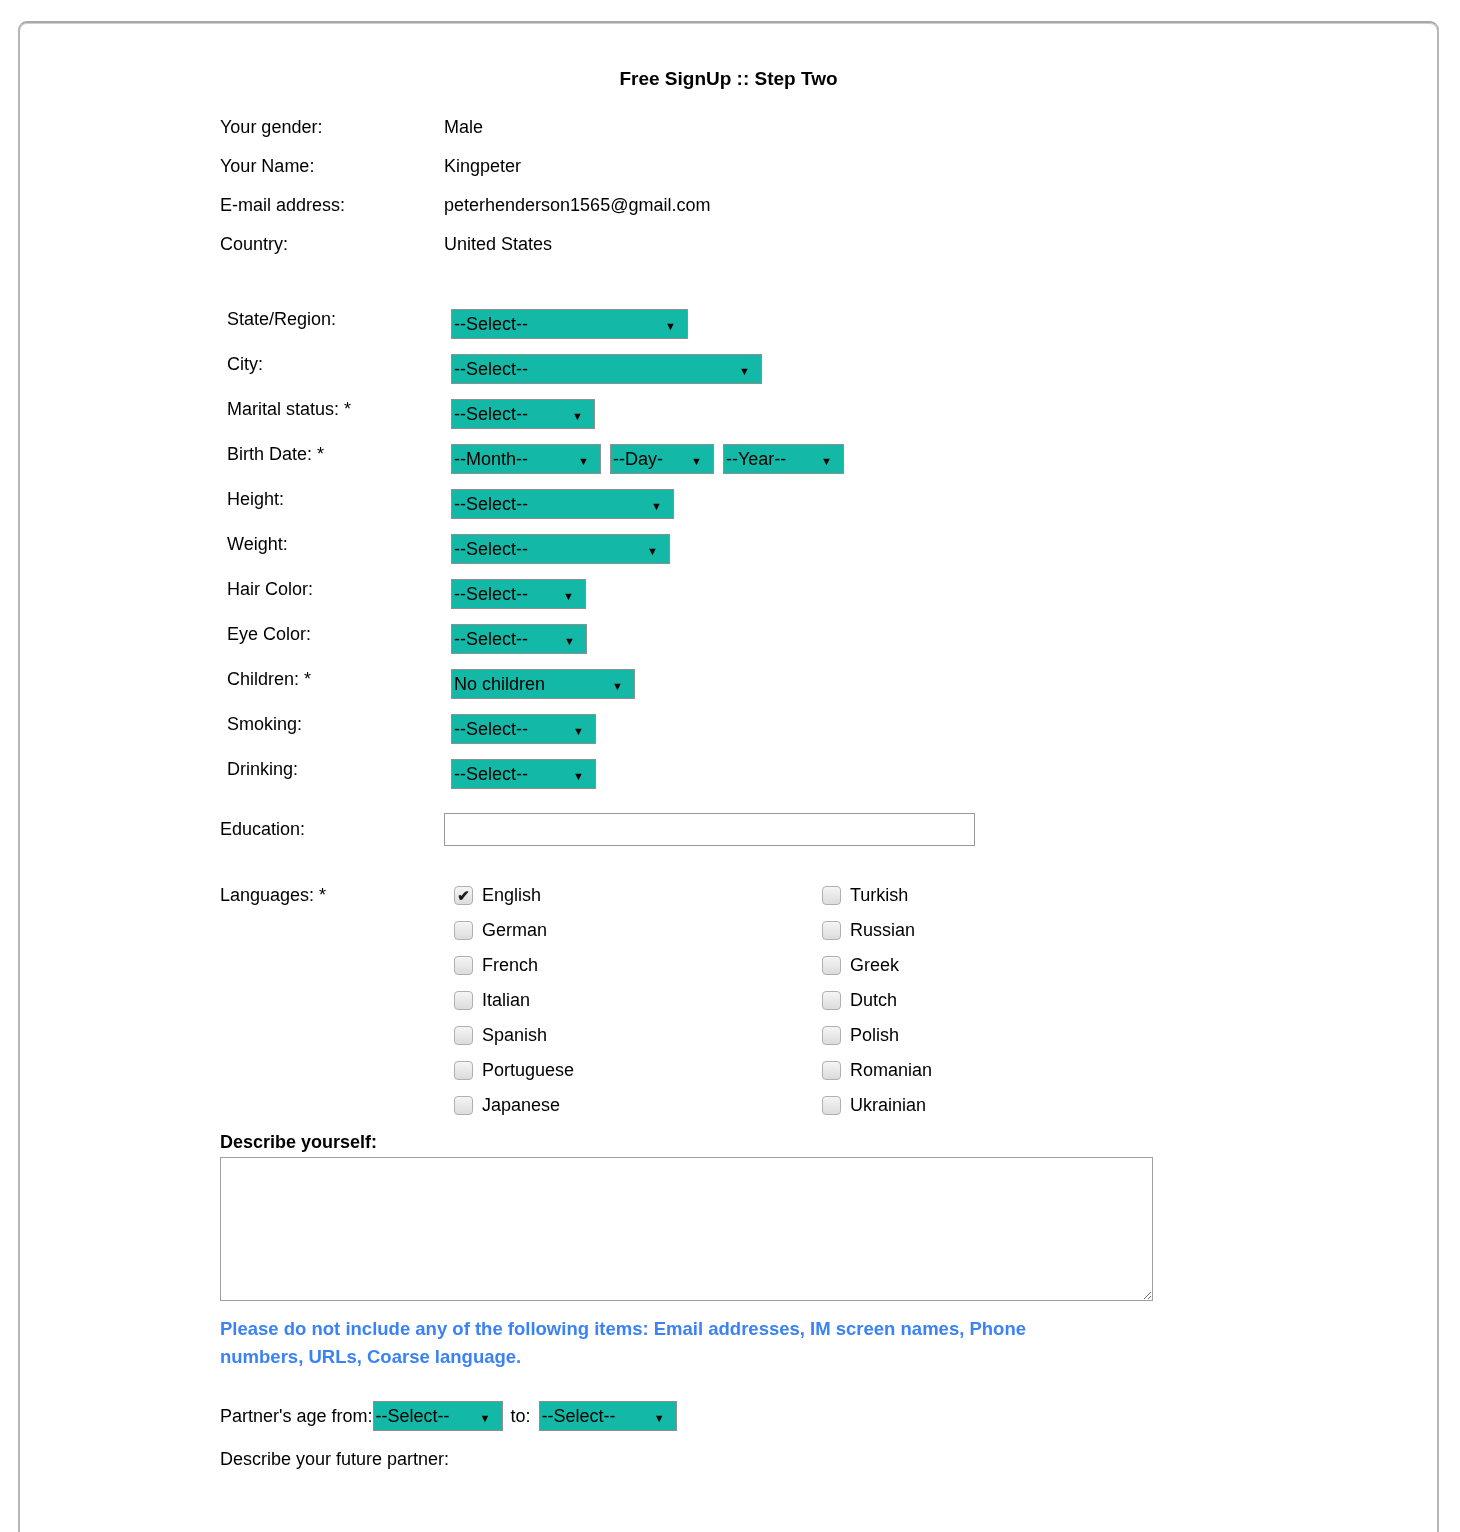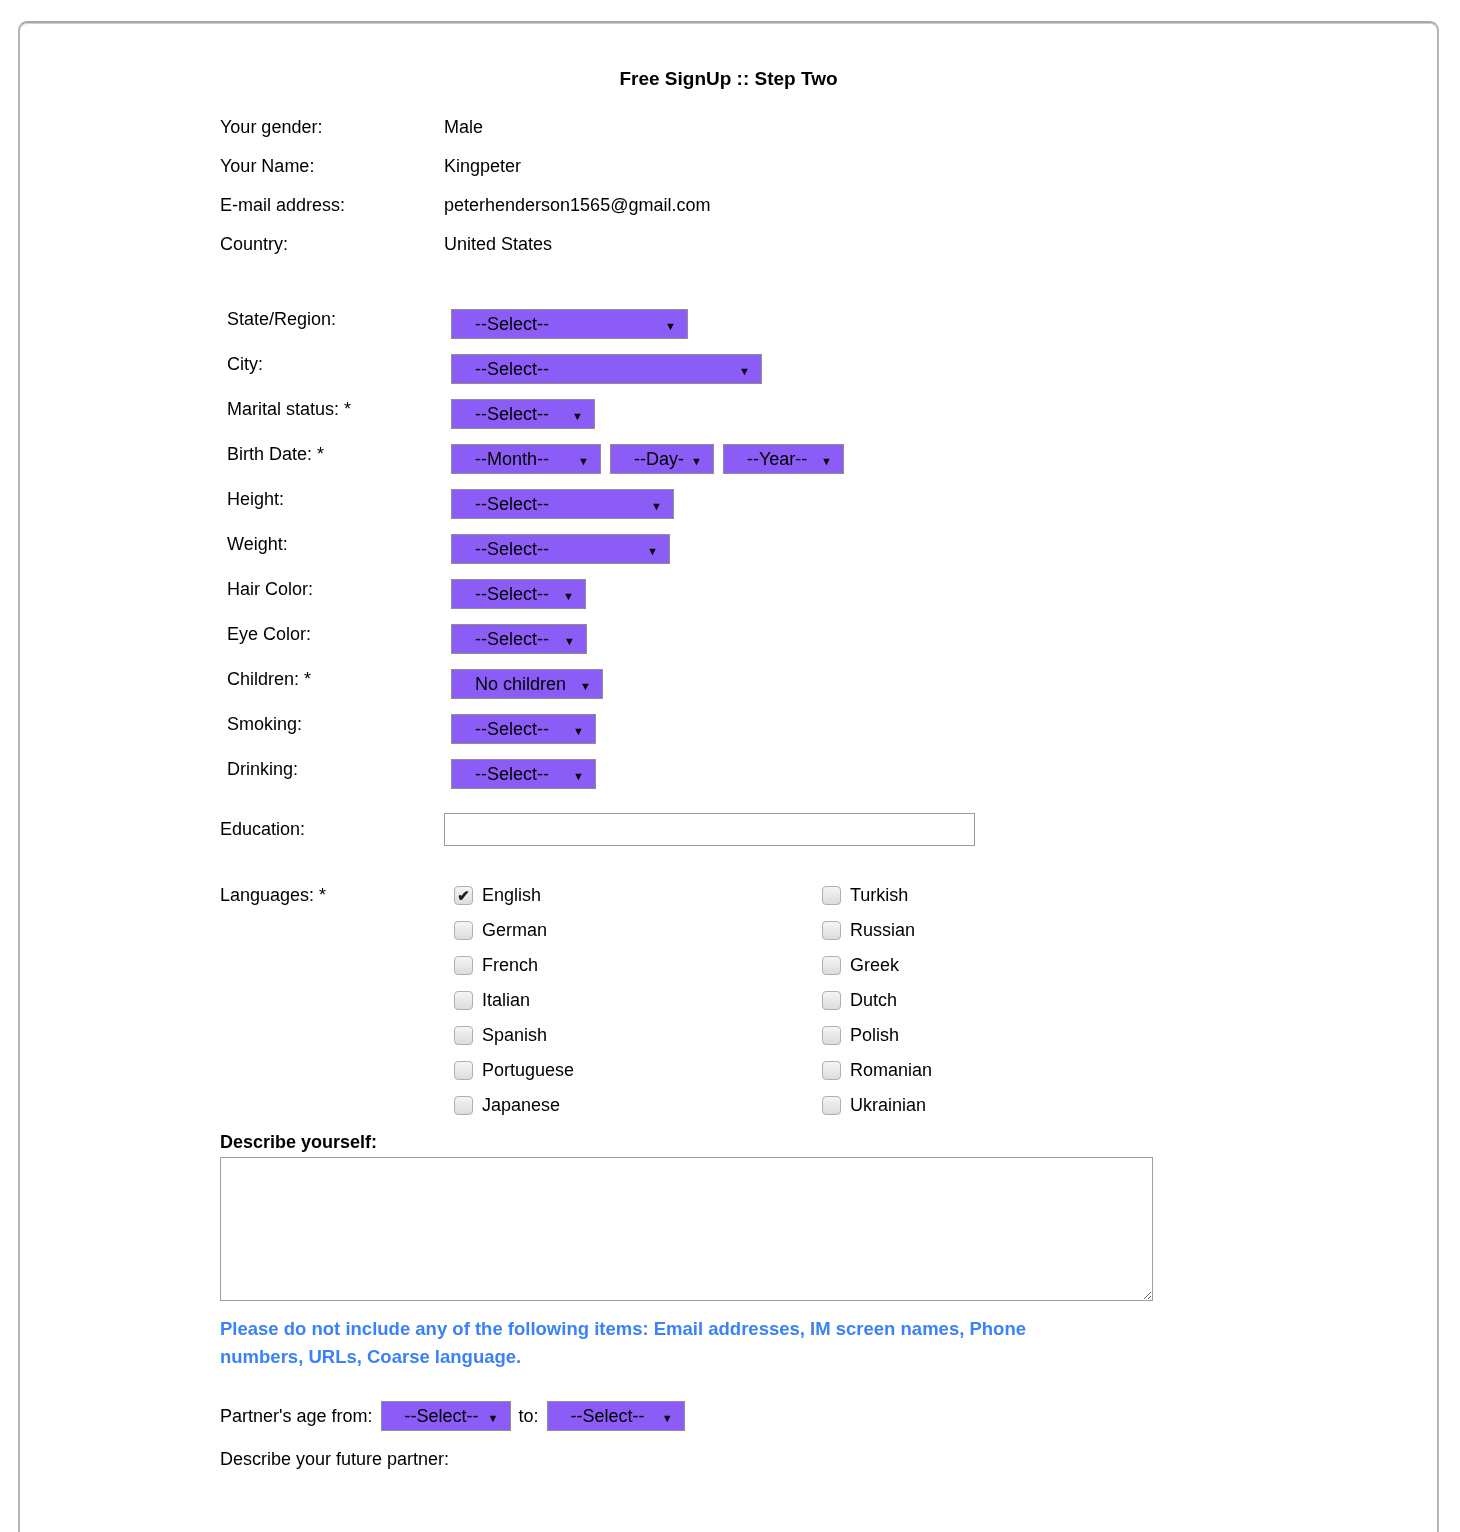--- a/index.html
+++ b/index.html
@@ -34,40 +34,40 @@
   .row-static { display: flex; align-items: flex-start; height: 39px; }
   .lbl { width: 224px; flex: 0 0 224px; }
 
   .select-block { margin-top: 36px; }
   .row-select { display: flex; align-items: flex-start; height: 45px; margin-left: 7px; }
 
   .selwrap { position: relative; display: inline-block; }
   select.sel {
     appearance: none; -webkit-appearance: none; -moz-appearance: none;
     border: 1px solid #8f8f8f;
-    background: #8b5cf6;
+    background: #14b8a6;
     height: 30px;
     font-family: "Liberation Sans", sans-serif;
     font-size: 18px;
     color: #000;
-    padding: 0 26px 0 23px;
+    padding: 0 26px 0 2px;
     border-radius: 0;
   }
   .arrow {
     position: absolute; right: 12px; top: 50%;
     transform: translateY(-50%);
     pointer-events: none;
     color: #000;
   }
   .arrow::before { content: "▼"; font-size: 11px; line-height: 1; }
 
   .w237{width:237px} .w311{width:311px} .w144{width:144px}
   .w150{width:150px} .w104{width:104px} .w121{width:121px}
   .w223{width:223px} .w219{width:219px} .w135{width:135px}
-  .w136{width:136px} .w154{width:152px} .w145{width:145px}
+  .w136{width:136px} .w154{width:184px} .w145{width:145px}
   .w130{width:130px} .w138{width:138px}
   .gap9 { margin-right: 9px; }
 
   .row-input { display: flex; align-items: center; height: 50px; }
   input.txt {
     width: 531px; height: 33px;
     border: 1px solid #999;
     font-family: "Liberation Sans", sans-serif;
     font-size: 18px;
     padding: 0 6px;
@@ -109,21 +109,21 @@
 
   .warning {
     margin-top: 14px;
     max-width: 880px;
     font-weight: bold;
     font-size: 18.5px;
     line-height: 28px;
   }
 
   .partner-row { display: flex; align-items: center; margin-top: 28px; height: 34px; }
-  .partner-row .plabel { margin-right: 8px; }
+  .partner-row .plabel { }
   .partner-row .tolabel { margin: 0 8px; }
 
   .future-label { margin-top: 14px; height: 24px; display: flex; align-items: center; }
 </style>
 </head>
 <body>
 
 <div class="frame">
   <div class="title">Free SignUp :: Step Two</div>
 

